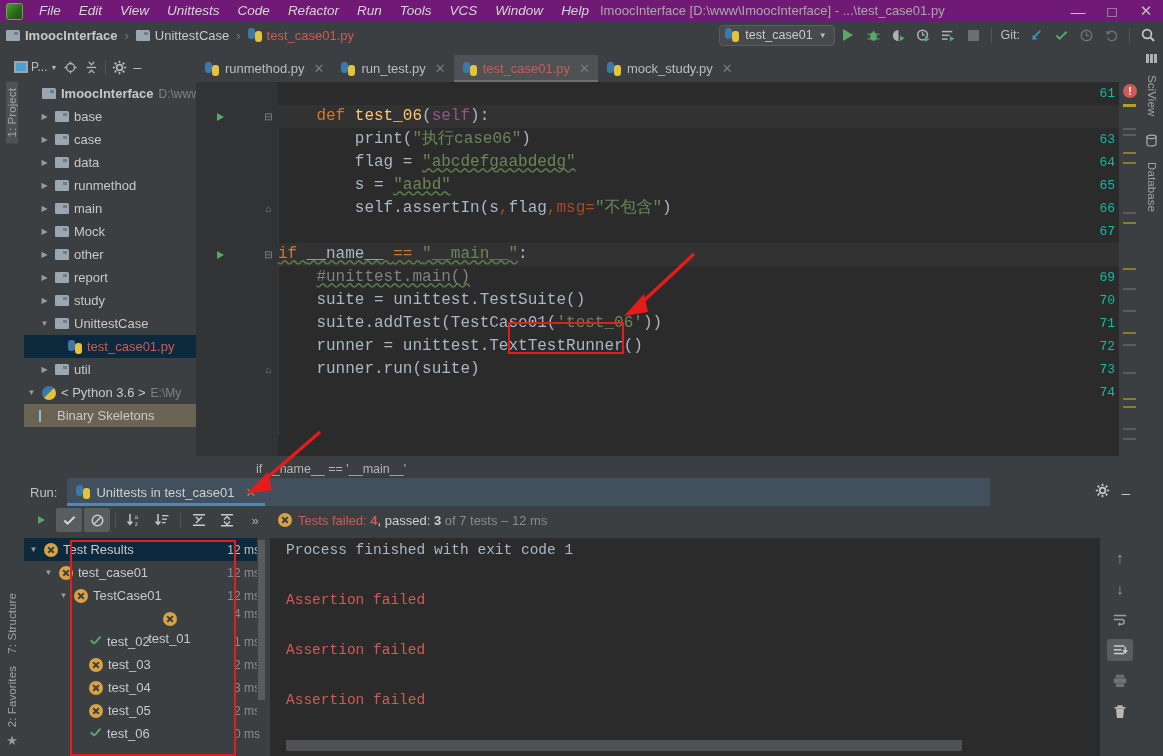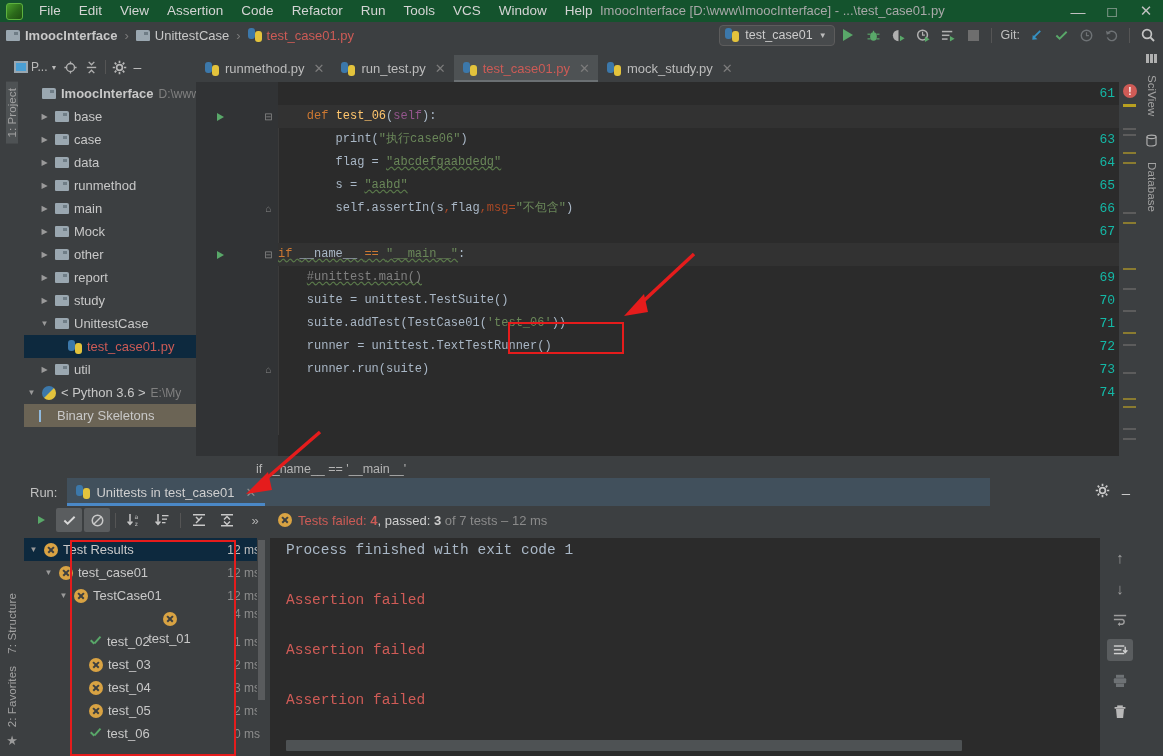--- a/index.html
+++ b/index.html
@@ -8,36 +8,36 @@
     background:#3c3f41;
     font-family:"Liberation Sans", sans-serif;
     font-size:13px;
     color:#bbbbbb;
     position:relative;
   }
 
   
   #titlebar {
     position:absolute; left:0; top:0; width:1163px; height:22px;
-    background:#14532d; display:flex; align-items:center;
+    background:#701a75; display:flex; align-items:center;
   }
   #title-text {
     position:absolute; left:600px; top:0; height:22px; line-height:22px;
     font-size:13px; color:#a9a9a9; white-space:nowrap;
   }
   .winbtn {
     position:absolute; top:0; height:22px; width:34px;
     display:flex; align-items:center; justify-content:center;
     color:#c0c0c0; font-size:15px;
   }
 
   
   #menubar {
     position:absolute; left:0; top:0; height:22px;
-    display:flex; align-items:flex-start; gap:0px; padding-left:30px;
+    display:flex; align-items:flex-start; gap:0px; padding-left:30px;font-style:italic;
   }
   .menu-item {
     padding:0 9px; height:22px; line-height:22px;
     font-size:13.5px; color:#d4d4d4; white-space:nowrap;
   }
   #app-icon {
     position:absolute; left:6px; top:3px; width:17px; height:17px;
     background:linear-gradient(135deg,#4aa02c 0%,#2b6a1a 55%,#1e4d12 100%);
     border-radius:3px; border:1px solid #5db13f;
   }
@@ -180,21 +180,21 @@
     position:absolute; left:18px; width:12px; height:23px;
     display:flex; align-items:center; justify-content:center;
   }
   .fold {
     position:absolute; left:67px; width:11px; height:23px;
     display:flex; align-items:center; justify-content:center;
     color:#8a8a8a; font-size:10px;
   }
   .codeline {
     position:absolute; left:82px; height:23px; line-height:23px;
-    font-family:"Liberation Mono", monospace; font-size:12px;
+    font-family:"Liberation Mono", monospace; font-size:16px;
     white-space:pre; color:#a9b7c6;
   }
   .codeline.hl { background:#323232; width:841px; }
   .kw      { color:#cc7832; }
   .fn      { color:#ffc66d; }
   .selfkw  { color:#94558d; }
   .str     { color:#6a8759; }
   .comm    { color:#808080; }
   .kwarg   { color:#aa4926; }
   .plain   { color:#a9b7c6; }
@@ -352,21 +352,21 @@
   <div id="title-text">ImoocInterface [D:\www\ImoocInterface] - ...\test_case01.py</div>
   <div class="winbtn" style="right:68px;">—</div>
   <div class="winbtn" style="right:34px;">□</div>
   <div class="winbtn" style="right:0px;">✕</div>
 </div>
 
 <div id="menubar">
   <div class="menu-item">File</div>
   <div class="menu-item">Edit</div>
   <div class="menu-item">View</div>
-  <div class="menu-item">Assertion</div>
+  <div class="menu-item">Unittests</div>
   <div class="menu-item">Code</div>
   <div class="menu-item">Refactor</div>
   <div class="menu-item">Run</div>
   <div class="menu-item">Tools</div>
   <div class="menu-item">VCS</div>
   <div class="menu-item">Window</div>
   <div class="menu-item">Help</div>
 </div>
 
 <div id="breadcrumb">

